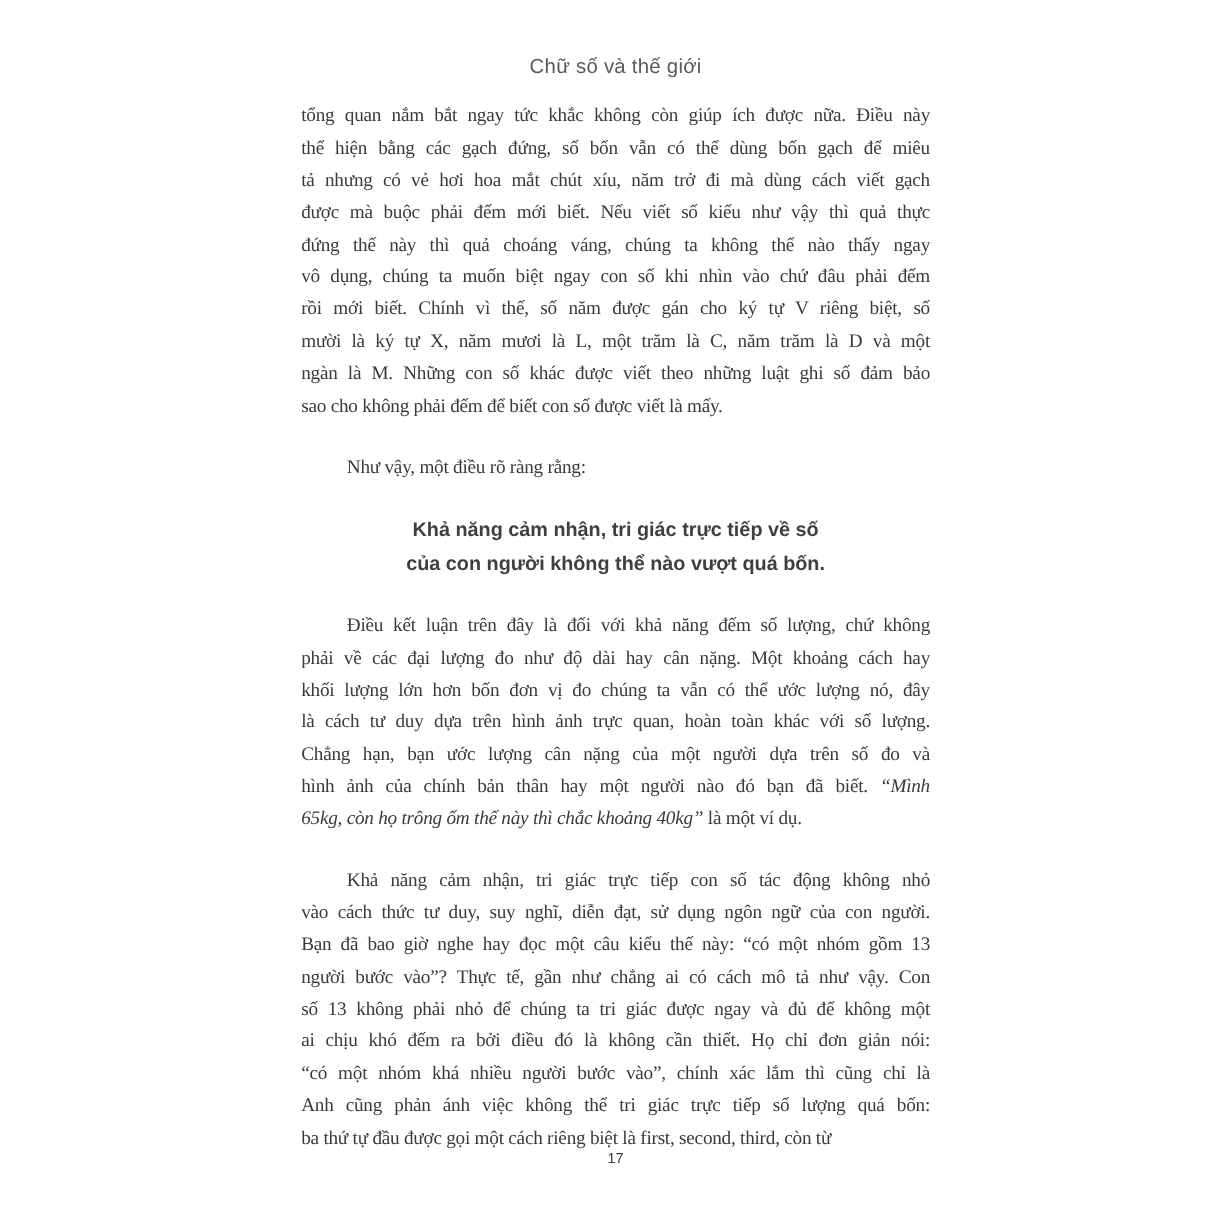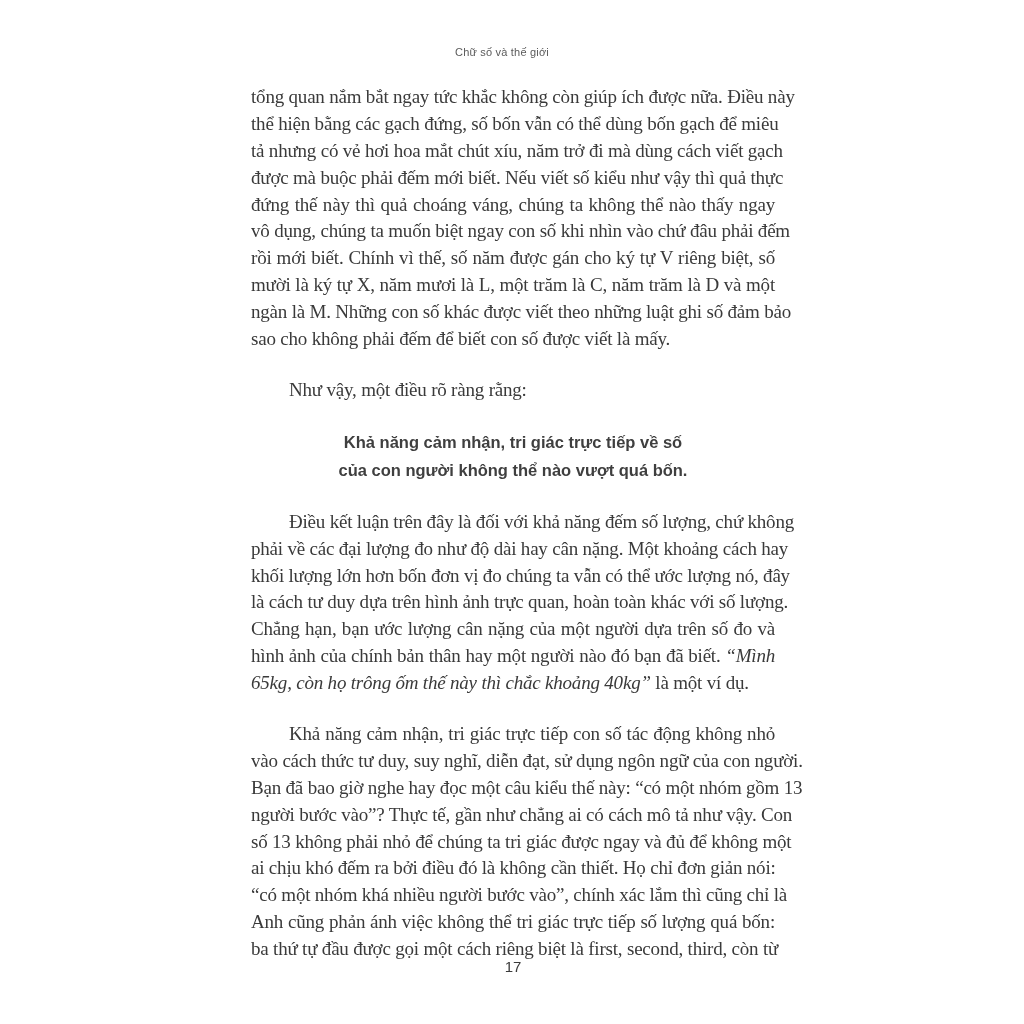--- a/index.html
+++ b/index.html
@@ -3,33 +3,33 @@
 <meta charset="utf-8">
 <style>
   html,body{margin:0;padding:0;}
   .page{
     position:relative;
     width:1024px;height:1024px;
     background:#ffffff;
     overflow:hidden;
   }
   .running-head{
-    position:absolute;left:240px;top:46px;width:524px;
+    position:absolute;left:251px;top:46px;width:524px;
     text-align:center;
     font-family:"Liberation Sans","DejaVu Sans",sans-serif;
-    font-size:11px;color:#5a5a5a;letter-spacing:.2px;
+    font-size:17px;color:#5a5a5a;letter-spacing:.2px;
   }
   .textblock{
     position:absolute;left:251px;top:84px;width:524px;
   }
   .para{margin:0;}
   .para + .para{margin-top:24px;}
   .body-para .line{
     font-family:"Liberation Serif","DejaVu Serif",serif;
-    font-size:19px;color:#3a3a3a;
+    font-size:16px;color:#3a3a3a;
     height:26.9px;line-height:26.9px;
     letter-spacing:-0.2px;
     white-space:nowrap;
     text-align:justify;
     -moz-text-align-last:justify;
     text-align-last:justify;
   }
   .body-para .line.indent{text-indent:38px;}
   .body-para .line.lastline{
     -moz-text-align-last:left;
@@ -44,21 +44,21 @@
     white-space:nowrap;
     text-align:center;
     -moz-text-align-last:center;
     text-align-last:center;
     font-weight:bold;
   }
   .folio{
     position:absolute;left:251px;top:958px;width:524px;
     text-align:center;
     font-family:"Liberation Sans","DejaVu Sans",sans-serif;
-    font-size:15px;color:#3a3a3a;
+    font-size:12px;color:#3a3a3a;
   }
 </style>
 </head>
 <body>
 
 <div class="page">
 
   <div class="running-head">Chữ số và thế giới</div>
 
   <div class="textblock">

